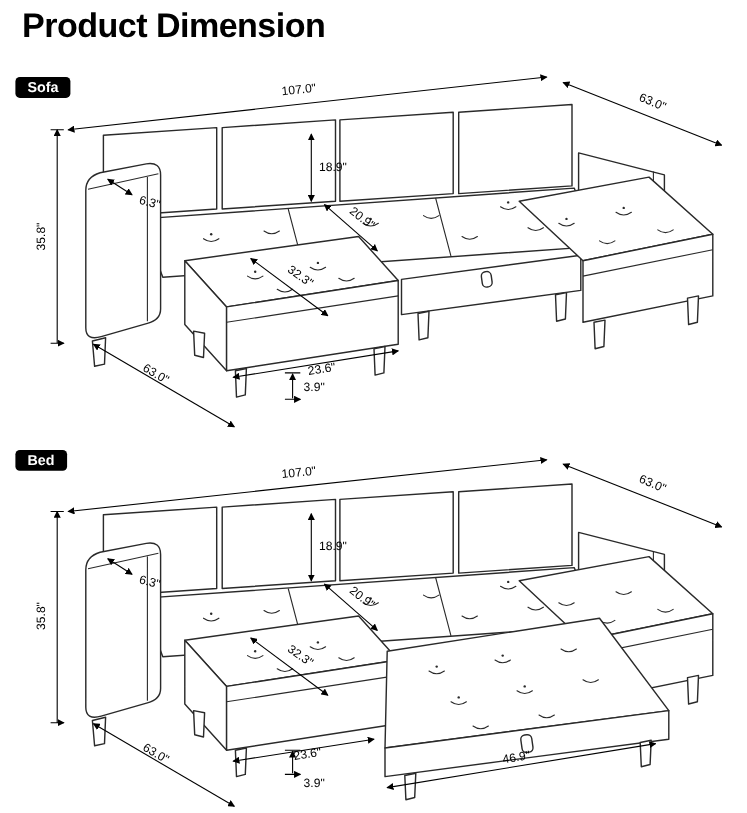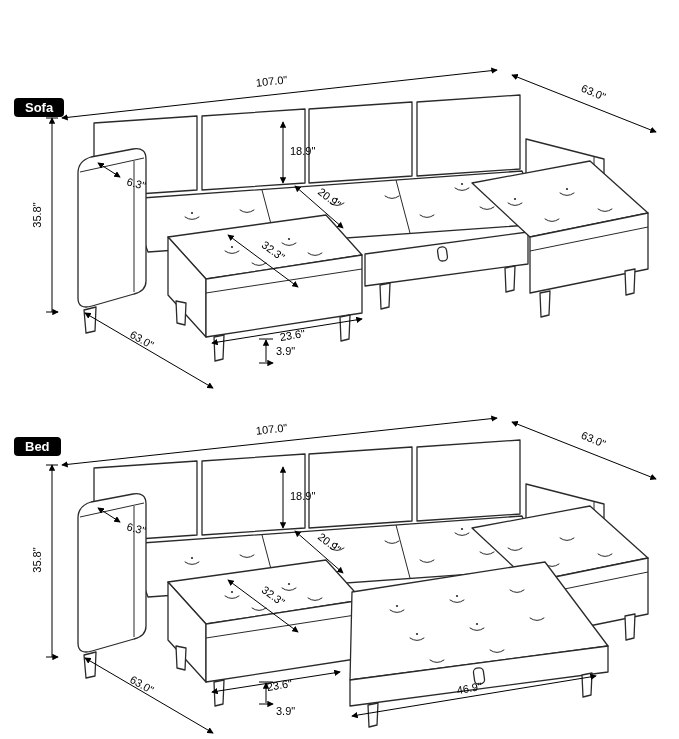--- a/index.html
+++ b/index.html
@@ -1,38 +1,39 @@
 <!DOCTYPE html>
 <html><head>
 <meta charset="utf-8">
 <style>
   html,body{margin:0;padding:0;background:#fff;}
   #page{position:relative;width:679px;height:739px;background:#fff;overflow:hidden;
         font-family:"Liberation Sans","DejaVu Sans",sans-serif;color:#000;}
   .page-title{position:absolute;left:20px;top:6px;font-size:31px;font-weight:bold;
               letter-spacing:-0.5px;color:#000;}
   .section-badge{position:absolute;left:14px;background:#000;color:#fff;font-size:13px;
-                 font-weight:bold;padding:2px 11px;border-radius:4px;z-index:3;margin-top:28px;}
+                 font-weight:bold;padding:2px 11px;border-radius:4px;z-index:3;}
   #sofa-badge{top:70px;}
   #bed-badge{top:409px;}
   svg{position:absolute;left:0;}
   #sofa-svg{top:55px;}
   #bed-svg{top:410px;}
   svg text{font-family:"Liberation Sans","DejaVu Sans",sans-serif;font-size:11px;fill:#000;}
   .furn{fill:#fff;stroke:#2a2a2a;stroke-width:1.3;stroke-linejoin:round;stroke-linecap:round;}
   .tuft{fill:none;stroke:#2a2a2a;stroke-width:1;stroke-linecap:round;}
   .seam{fill:none;stroke:#2a2a2a;stroke-width:1;}
   .dimline{stroke:#000;stroke-width:1;fill:none;}
   .dot{fill:#2a2a2a;stroke:none;}
 </style>
 </head>
 <body>
 
 <div id="page">
 
+  <div class="page-title">Product Dimension</div>
   <div class="section-badge" id="sofa-badge">Sofa</div>
   <div class="section-badge" id="bed-badge">Bed</div>
 
   <svg id="sofa-svg" width="679" height="350" viewBox="0 0 679 350">
     <defs>
       <marker id="ah1" viewBox="0 0 8 8" refX="7" refY="4" markerWidth="6.5" markerHeight="6.5" orient="auto-start-reverse">
         <path d="M0,0 L8,4 L0,8 Z" fill="#000"></path>
       </marker>
     </defs>
 

